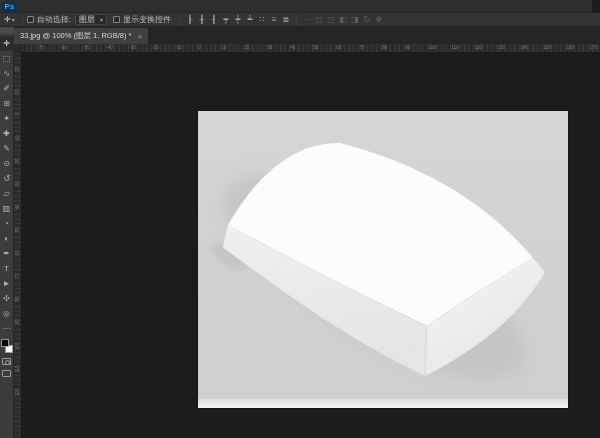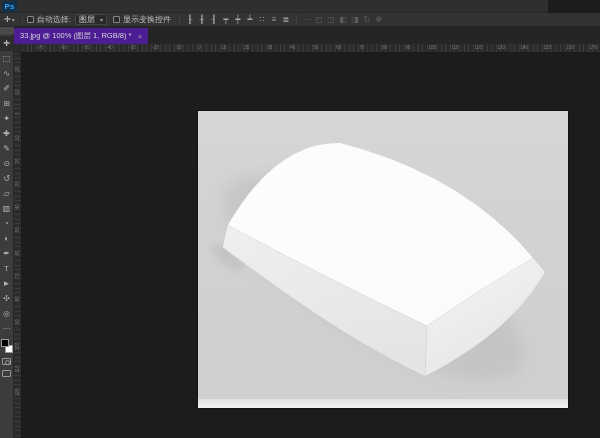--- a/index.html
+++ b/index.html
@@ -1,21 +1,21 @@
 <!DOCTYPE html>
 <html style="--accent: #31a8ff; --ph-bg: #d2d2d2; --box-top: #fbfbfc; --box-front: #eeefef; --box-right: #f4f5f5; --box-left: #e7e8e8; --ph-shadow: #b9b9b9;"><head>
 <meta charset="utf-8">
 <style>
   * { margin:0; padding:0; box-sizing:border-box; }
   html,body { width:600px; height:438px; overflow:hidden; background:#1c1c1c;
     font-family:"Liberation Sans","DejaVu Sans",sans-serif; }
   .app { position:relative; width:600px; height:438px; background:#1c1c1c; }
 
   
-  .menu-bar { position:absolute; left:0; top:0; width:548px; height:13px;
+  .menu-bar { position:absolute; left:0; top:0; width:592px; height:13px;
     background:#2f2f2f; border-bottom:1px solid #262626; display:flex; align-items:center; z-index:30; }
   .ps-logo { width:15px; height:11px; margin:0 8px 0 2px; background:#11304a; color:var(--accent,#31a8ff);
     font-size:8px; font-weight:bold; display:flex; align-items:center; justify-content:center; border-radius:1px; }
   .menu-item { color:#cccccc; font-size:8px; padding:0 6px; line-height:13px; white-space:nowrap; cursor:default; }
 
   
   .options-bar { position:absolute; left:0; top:13px; width:600px; height:14px;
     background:#333333; border-bottom:1px solid #262626; display:flex; align-items:center;
     color:#c0c0c0; font-size:8px; z-index:30; }
   .ob-tool { color:#d0d0d0; font-size:8px; margin-left:4px; }
@@ -24,21 +24,21 @@
   .cb { width:7px; height:7px; border:1px solid #888; background:#2a2a2a; display:inline-block; margin-right:3px; border-radius:1px; }
   .ob-label { display:flex; align-items:center; color:#bdbdbd; white-space:nowrap; margin-right:4px; }
   .ob-dd { display:flex; align-items:center; background:#2a2a2a; border:1px solid #444;
     height:11px; padding:0 3px; margin-right:6px; color:#cdcdcd; border-radius:1px; }
   .ob-dd .dd-caret { font-size:6px; color:#9a9a9a; margin-left:5px; }
   .ob-icon { color:#a8a8a8; font-size:8px; width:12px; text-align:center; line-height:13px; }
   .ob-icon.grayed { color:#5d5d5d; }
 
   
   .tab-bar { position:absolute; left:14px; top:27px; width:586px; height:17px; background:#252525; z-index:20; }
-  .doc-tab { position:absolute; left:0; top:1px; height:16px; background:#4c1d95; border-radius:2px 2px 0 0;
+  .doc-tab { position:absolute; left:0; top:1px; height:16px; background:#404040; border-radius:2px 2px 0 0;
     display:flex; align-items:center; padding:0 6px; }
   .doc-tab .tab-title { color:#d6d6d6; font-size:7.5px; white-space:nowrap; }
   .doc-tab .tab-close { color:#9f9f9f; font-size:8px; margin-left:6px; }
 
   
   .toolbar { position:absolute; left:0; top:27px; width:14px; height:411px; background:#3c3c3c;
     border-right:1px solid #272727; z-index:25; display:flex; flex-direction:column; align-items:center; }
   .toolbar-cap { width:14px; height:7px; background:#4a4a4a; margin-bottom:2px; }
   .tool { width:14px; height:15px; color:#b3b3b3; font-size:8px; display:flex; align-items:center;
     justify-content:center; cursor:default; }

